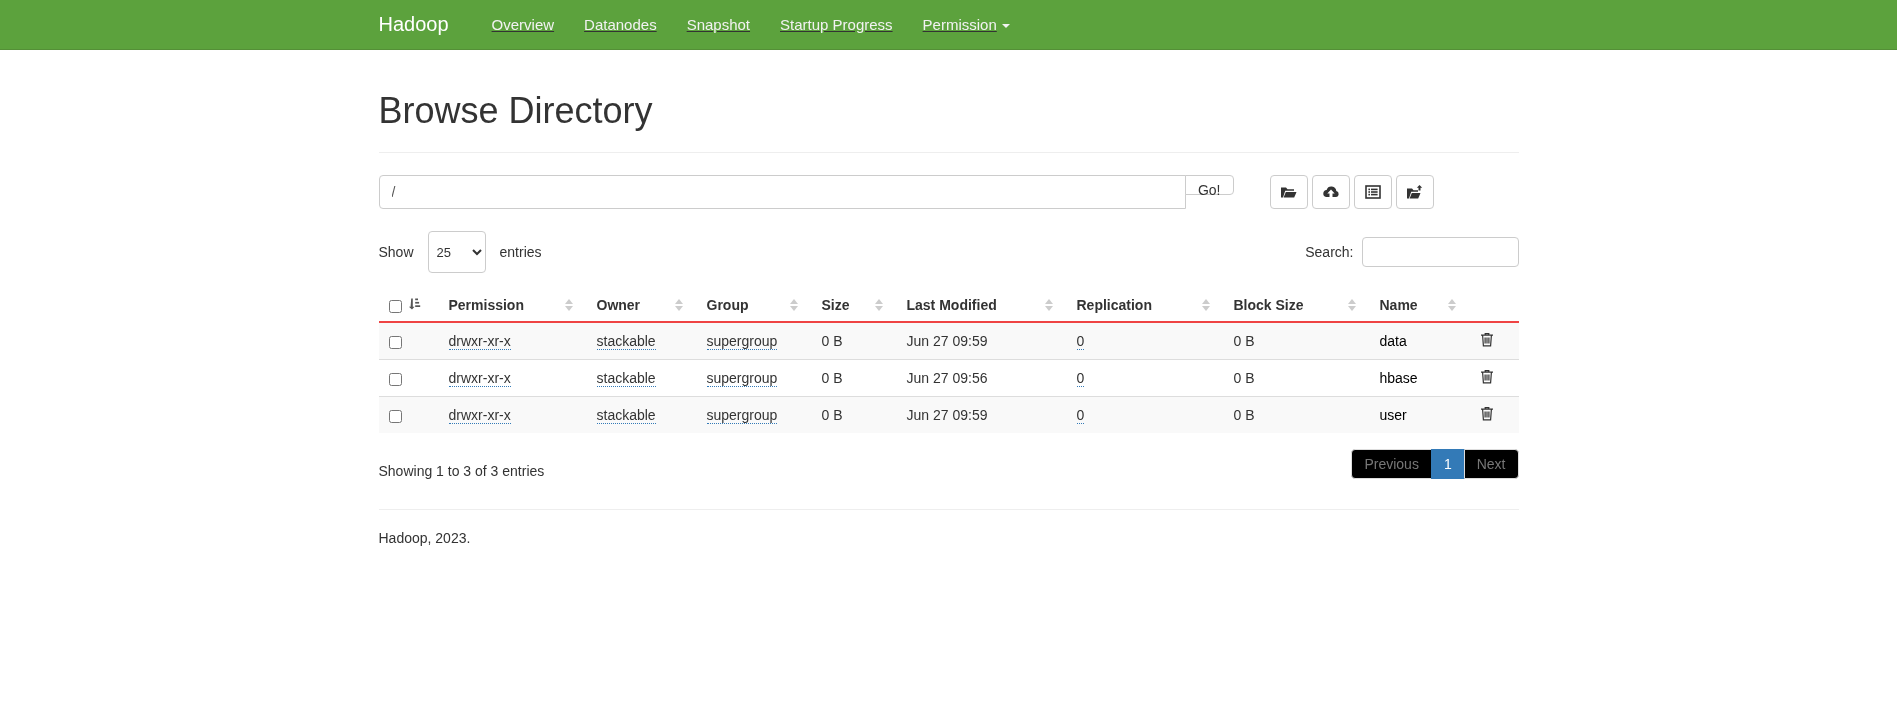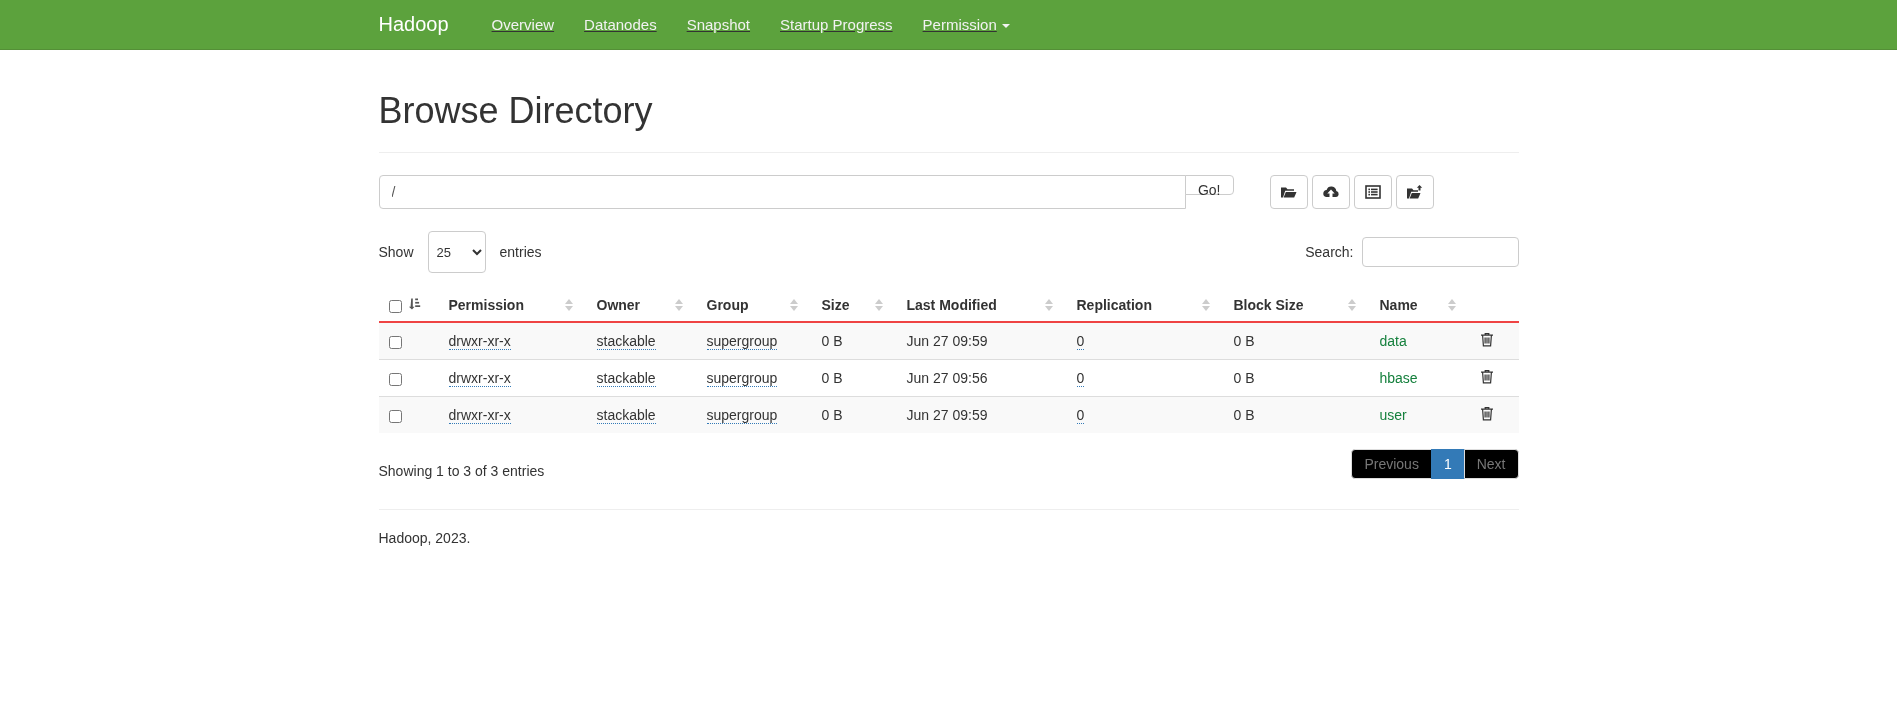--- a/index.html
+++ b/index.html
@@ -47,21 +47,21 @@
   
   table { width:100%; border-collapse:collapse; margin-top:16px; table-layout:fixed; }
   th { text-align:left; font-weight:bold; font-size:14px; padding:8px; border-bottom:2px solid #ef4444; cursor:pointer; }
   .th-inner { display:flex; align-items:center; }
   .sorter { display:inline-flex; flex-direction:column; gap:2px; margin-left:auto; margin-right:8px; }
   .tri-up { width:0; height:0; border-left:4px solid transparent; border-right:4px solid transparent; border-bottom:5px solid #ccc; }
   .tri-down { width:0; height:0; border-left:4px solid transparent; border-right:4px solid transparent; border-top:5px solid #ccc; }
   td { padding:9px 8px; font-size:14px; border-top:1px solid #ddd; color:#333; overflow:hidden; white-space:nowrap; }
   tr.odd td { background:#f9f9f9; }
   .editable { border-bottom:1px dotted #337ab7; cursor:pointer; }
-  .name-link { color:#15803d; text-decoration:none; cursor:pointer; }
+  .name-link { color:#000000; text-decoration:none; cursor:pointer; }
   .trash-btn { cursor:pointer; color:#333; display:inline-block; }
   input[type="checkbox"] { width:13px; height:13px; margin:0 6px 0 2px; cursor:pointer; vertical-align:middle; }
 
   
   .table-footer { display:flex; justify-content:space-between; align-items:flex-end; margin-top:16px; }
   .dt-info { font-size:14px; }
   .pagination { display:flex; list-style:none; margin:0; padding:0; }
   .page-item { padding:6px 12px; margin-left:-1px; font-size:14px; color:#777;
     background:#000000; border:1px solid #ddd; cursor:pointer; }
   .page-item.first { border-radius:4px 0 0 4px; margin-left:0; }

